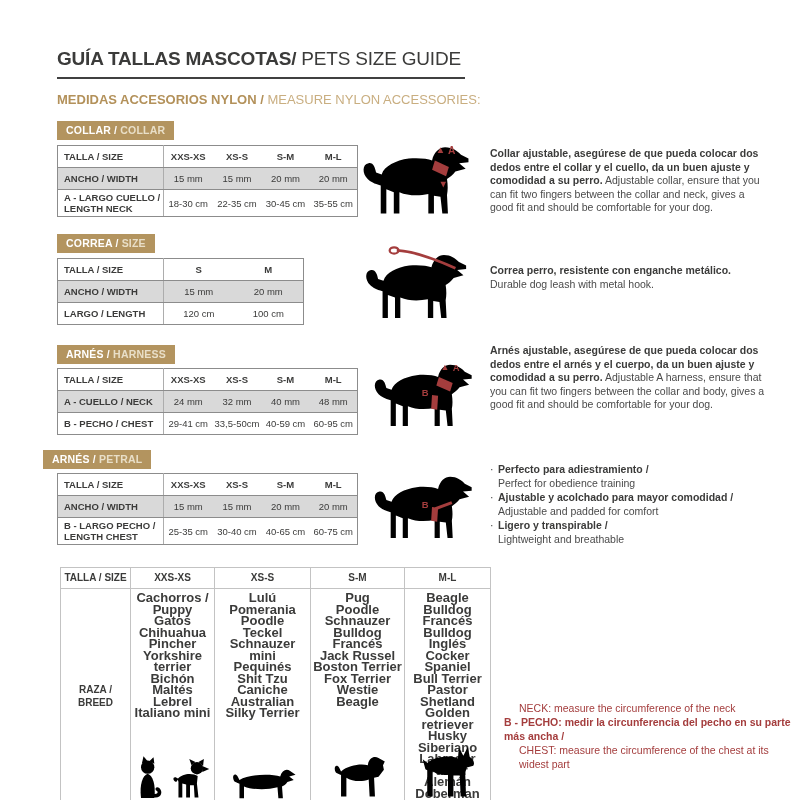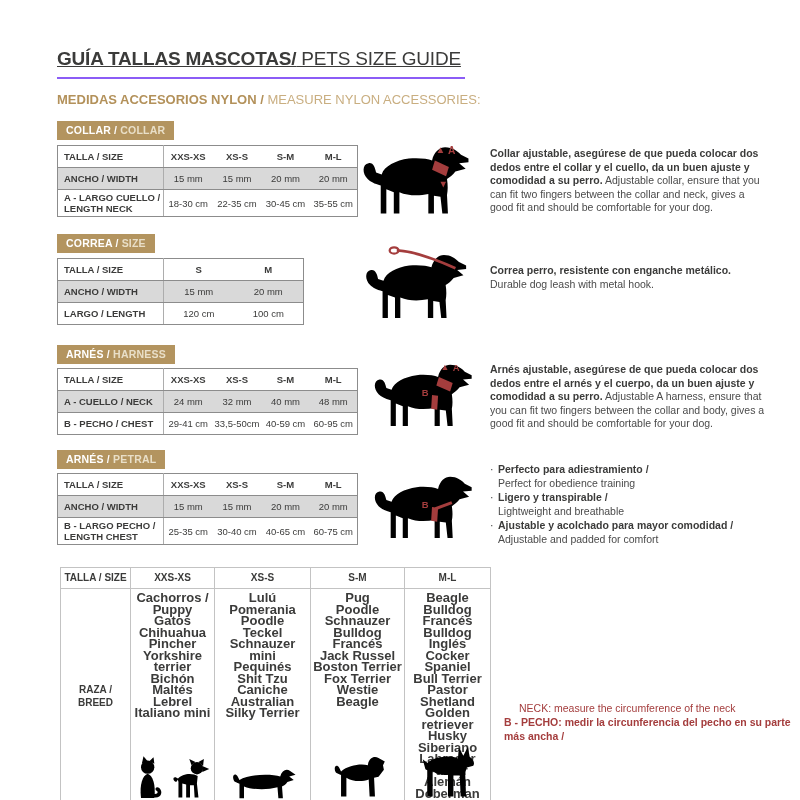--- a/index.html
+++ b/index.html
@@ -1,20 +1,20 @@
 <!DOCTYPE html>
 <html><head>
 <meta charset="utf-8">
 <style>
   html,body{margin:0;padding:0;background:#fff;font-family:"Liberation Sans",sans-serif;color:#3b3b3a;}
   #page{position:relative;width:800px;height:800px;background:#fff;overflow:hidden;}
   .abs{position:absolute;}
   .pre{white-space:pre-line;}
   
-  .ttl{left:57px;top:48px;font-size:19px;font-weight:bold;letter-spacing:-0.2px;border-bottom:2px solid #8b5cf6;padding-bottom:7px;padding-right:4px;text-decoration:underline;}
+  .ttl{left:57px;top:48px;font-size:19px;font-weight:bold;letter-spacing:-0.2px;border-bottom:2px solid #404040;padding-bottom:7px;padding-right:4px;}
   .ttl .lt{font-weight:400;}
   .sub{left:57px;top:92px;font-size:13px;font-weight:bold;color:#b3915a;}
   .sub .lt{font-weight:400;color:#c9ae80;}
   
   .badge{background:#b3945f;color:#fff;font-size:10.5px;font-weight:bold;padding:3px 9px 4px;display:inline-block;letter-spacing:0.2px;}
   .badge .lt{color:#ead fbc;}
   .badge .lt{color:#e9dfc8;font-weight:600;}
   
   table.szt{border-collapse:collapse;position:absolute;table-layout:fixed;border:1px solid #8c8c8c;background:#fff;}
   .szt td{border-top:1px solid #8c8c8c;border-bottom:1px solid #8c8c8c;font-size:9.5px;text-align:center;padding:2px 2px;height:17px;}
@@ -218,26 +218,26 @@
 
   <svg class="dog" style="left:370px;top:350px;" width="112" height="90" viewBox="0 0 130 90">
     <use href="#dogshape"></use>
     <path class="red" d="M80 24 L96 31 L93 41 L77 34 Z"></path>
     <path class="red" d="M72 45 L79 46 L78 62 L71 61 Z"></path>
     <polygon class="red" points="84,16 90,16 87,10"></polygon>
     <text class="mk" x="96" y="17">A</text>
     <text class="mk" x="60" y="46">B</text>
   </svg>
 
-  <div class="abs desc" style="left:490px;top:363px;">
+  <div class="abs desc" style="left:490px;top:344px;">
     <span class="es">Arnés ajustable, asegúrese de que pueda colocar dos dedos entre el arnés y el cuerpo, da un buen ajuste y comodidad a su perro.</span>
     <span class="en">Adjustable A harness, ensure that you can fit two fingers between the collar and body, gives a good fit and should be comfortable for your dog.</span>
   </div>
 
-  <div class="abs" style="left:57px;top:449px;">
+  <div class="abs" style="left:43px;top:449px;">
     <span class="badge"><span>ARNÉS /</span><span class="lt"> PETRAL</span></span>
   </div>
 
   <table class="szt" style="left:57px;top:473px;width:300px;">
     <colgroup>
         <col style="width:106px">
         <col style="width:49px">
         <col style="width:49px">
         <col style="width:48px">
         <col style="width:48px">
@@ -270,22 +270,22 @@
 
   <svg class="dog" style="left:370px;top:460px;" width="112" height="94" viewBox="0 0 130 90">
     <use href="#dogshape"></use>
     <path class="red" d="M72 45 L79 46 L78 62 L71 61 Z"></path>
     <path class="redln" style="stroke-width:3.5" d="M76 47 L95 40"></path>
     <text class="mk" x="60" y="46">B</text>
   </svg>
 
   <div class="abs bl" style="left:490px;top:463px;">
     <div class="row"><span class="dot">·</span><span class="es">Perfecto para adiestramiento /</span><br><span class="en">Perfect for obedience training</span></div>
+    <div class="row"><span class="dot">·</span><span class="es">Ajustable y acolchado para mayor comodidad /</span><br><span class="en">Adjustable and padded for comfort</span></div>
     <div class="row"><span class="dot">·</span><span class="es">Ligero y transpirable /</span><br><span class="en">Lightweight and breathable</span></div>
-    <div class="row"><span class="dot">·</span><span class="es">Ajustable y acolchado para mayor comodidad /</span><br><span class="en">Adjustable and padded for comfort</span></div>
   </div>
 
   <table class="brd" style="left:60px;top:567px;width:430px;">
     <colgroup>
         <col style="width:70px">
         <col style="width:84px">
         <col style="width:96px">
         <col style="width:94px">
         <col style="width:86px">
       </colgroup>
@@ -366,15 +366,16 @@
               </svg>
         </div>
       </td>
     </tr>
   </tbody>
     </table>
 
   <div class="abs notes" style="left:504px;top:701px;">
     <div class="en">NECK: measure the circumference of the neck</div>
     <div class="es">B - PECHO: medir la circunferencia del pecho en su parte más ancha /</div>
+    <div class="en">CHEST: measure the circumference of the chest at its widest part</div>
   </div>
 
 </div>
 
 </body></html>

